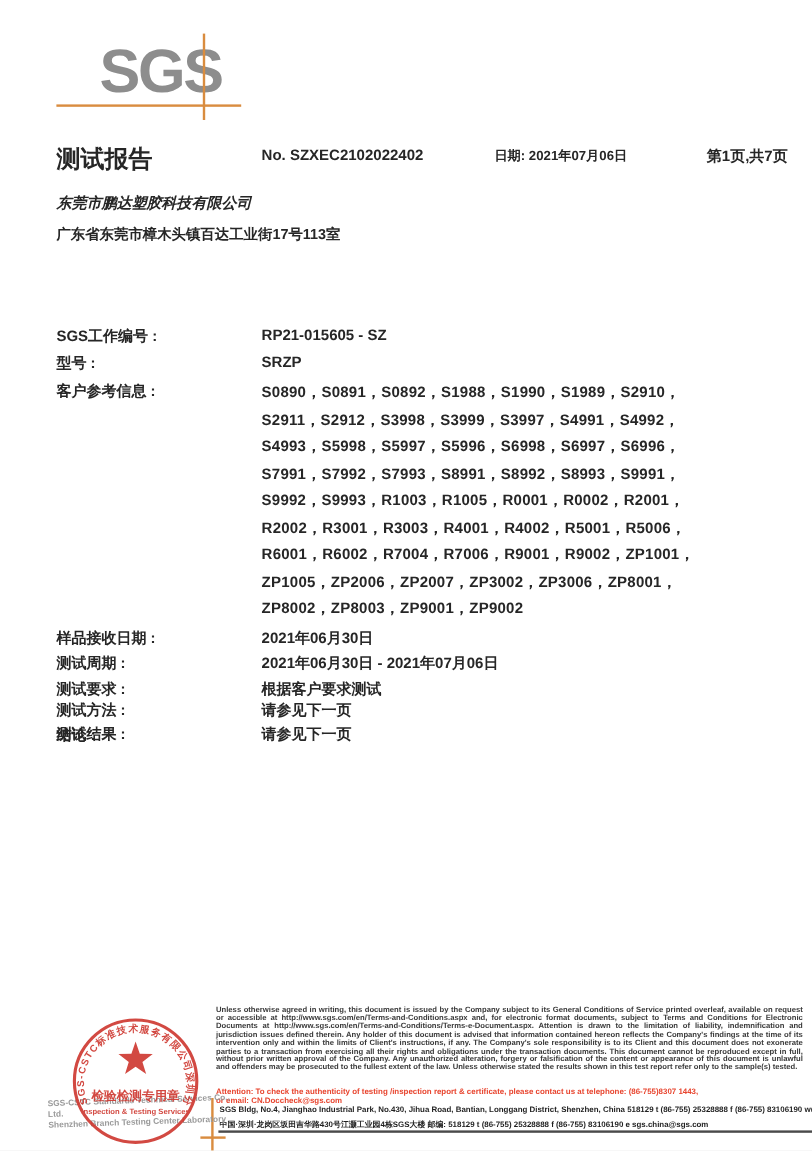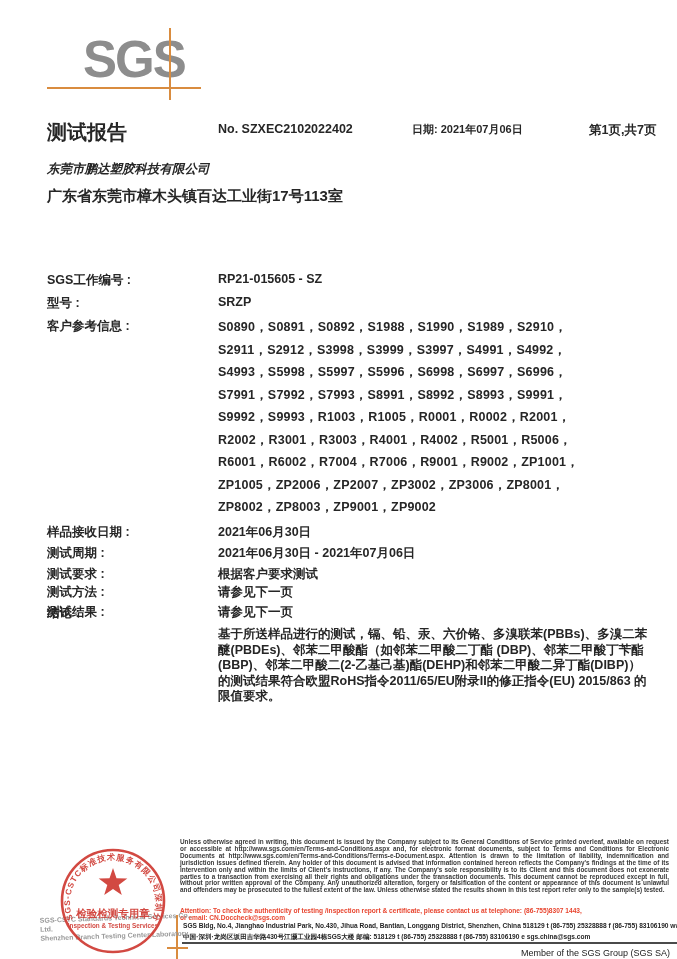--- a/index.html
+++ b/index.html
@@ -13,21 +13,21 @@
   .b { font-weight:bold; }
   .logo-text { left:83px; top:34px; font-size:51px; font-weight:bold; color:#8d8d8d; letter-spacing:-2px; line-height:1; }
   .rule { background:#d98c3f; }
   .logo-h { left:47px; top:87px; width:154px; height:2px; }
   .logo-v { left:169px; top:28px; width:2px; height:72px; }
   .doc-title { left:47px; top:119px; font-size:20px; }
   .report-no { left:218px; top:122px; font-size:12.5px; }
   .report-date { left:412px; top:122px; font-size:11px; }
   .page-info { left:589px; top:122px; font-size:12.5px; }
   .applicant-name { left:47px; top:161px; font-size:12.5px;font-style:italic; }
-  .applicant-addr { left:47px; top:187px; font-size:15px; }
+  .applicant-addr { left:47px; top:187px; font-size:12px; }
   .sample-stmt { left:47px; top:248px; font-size:12.5px; }
   .flabel { left:47px; font-size:12.5px; }
   .fvalue { left:218px; font-size:12.5px; }
   .codes { line-height:22.5px; white-space:pre-line; letter-spacing:0.2px; }
   .conclusion { width:434px; line-height:15.6px; }
   .legal { left:180px; top:839px; width:489px; font-size:6.4px; line-height:6.9px; text-align:justify; color:#3a3a3a; font-weight:bold; }
   .attention { left:180px; top:907px; width:489px; font-size:6.6px; line-height:7px; color:#e8452f; font-weight:bold; white-space:pre-line; }
   .addr { left:183px; font-size:6.6px; color:#1f1f1f; font-weight:bold; white-space:nowrap; }
   .addr-en { top:922px; }
   .addr-cn { top:933px; }
@@ -82,29 +82,27 @@
   <div class="abs b flabel" style="top:566px">测试要求 :</div>
   <div class="abs b fvalue" style="top:566px">根据客户要求测试</div>
 
   <div class="abs b flabel" style="top:584px">测试方法 :</div>
   <div class="abs b fvalue" style="top:584px">请参见下一页</div>
 
   <div class="abs b flabel" style="top:604px">测试结果 :</div>
   <div class="abs b fvalue" style="top:604px">请参见下一页</div>
 
   <div class="abs b flabel" style="top:605px">结论 :</div>
-  <div class="abs b fvalue conclusion" style="top:627px">基于所送样品进行的测试，镉、铅、汞、六价铬、多溴联苯(PBBs)、多溴二苯醚(PBDEs)、邻苯二甲酸酯（如邻苯二甲酸二丁酯 (DBP)、邻苯二甲酸丁苄酯(BBP)、邻苯二甲酸二(2-乙基己基)酯(DEHP)和邻苯二甲酸二异丁酯(DIBP)）的测试结果符合欧盟RoHS指令2011/65/EU附录II的修正指令(EU) 2015/863 的限值要求。</div>
 
   <div class="abs legal">Unless otherwise agreed in writing, this document is issued by the Company subject to its General Conditions of Service printed overleaf, available on request or accessible at http://www.sgs.com/en/Terms-and-Conditions.aspx and, for electronic format documents, subject to Terms and Conditions for Electronic Documents at http://www.sgs.com/en/Terms-and-Conditions/Terms-e-Document.aspx. Attention is drawn to the limitation of liability, indemnification and jurisdiction issues defined therein. Any holder of this document is advised that information contained hereon reflects the Company's findings at the time of its intervention only and within the limits of Client's instructions, if any. The Company's sole responsibility is to its Client and this document does not exonerate parties to a transaction from exercising all their rights and obligations under the transaction documents. This document cannot be reproduced except in full, without prior written approval of the Company. Any unauthorized alteration, forgery or falsification of the content or appearance of this document is unlawful and offenders may be prosecuted to the fullest extent of the law. Unless otherwise stated the results shown in this test report refer only to the sample(s) tested.</div>
   <div class="abs attention">Attention: To check the authenticity of testing /inspection report &amp; certificate, please contact us at telephone: (86-755)8307 1443,
 or email: CN.Doccheck@sgs.com</div>
   <div class="abs addr addr-en">SGS Bldg, No.4, Jianghao Industrial Park, No.430, Jihua Road, Bantian, Longgang District, Shenzhen, China  518129    t (86-755) 25328888   f (86-755) 83106190    www.sgsgroup.com.cn</div>
   <div class="abs addr addr-cn">中国·深圳·龙岗区坂田吉华路430号江灏工业园4栋SGS大楼      邮编: 518129    t (86-755) 25328888   f (86-755) 83106190    e  sgs.china@sgs.com</div>
   <div class="abs member-divider"></div>
-  <div class="abs member-text">Member of the SGS Group (SGS SA)</div>
   <div class="abs rule foot-v"></div>
   <div class="abs rule foot-h"></div>
 
   <div class="abs company-gray">SGS-CSTC Standards Technical Services Co., Ltd.
 Shenzhen Branch Testing Center Laboratory</div>
 
   <svg class="abs stamp" width="114" height="114" viewBox="0 0 114 114" style="opacity:0.92">
     <circle cx="57" cy="56" r="51" fill="none" stroke="#cf3a32" stroke-width="2.6"></circle>
     <polygon fill="#cf3a32" points="57,23 60.5,33.2 71.3,33.4 62.7,39.9 65.8,50.1 57,44 48.2,50.1 51.3,39.9 42.7,33.4 53.5,33.2"></polygon>
     <path id="ringPath" d="M 18 76 A 43 43 0 1 1 96 76" fill="none"></path>

